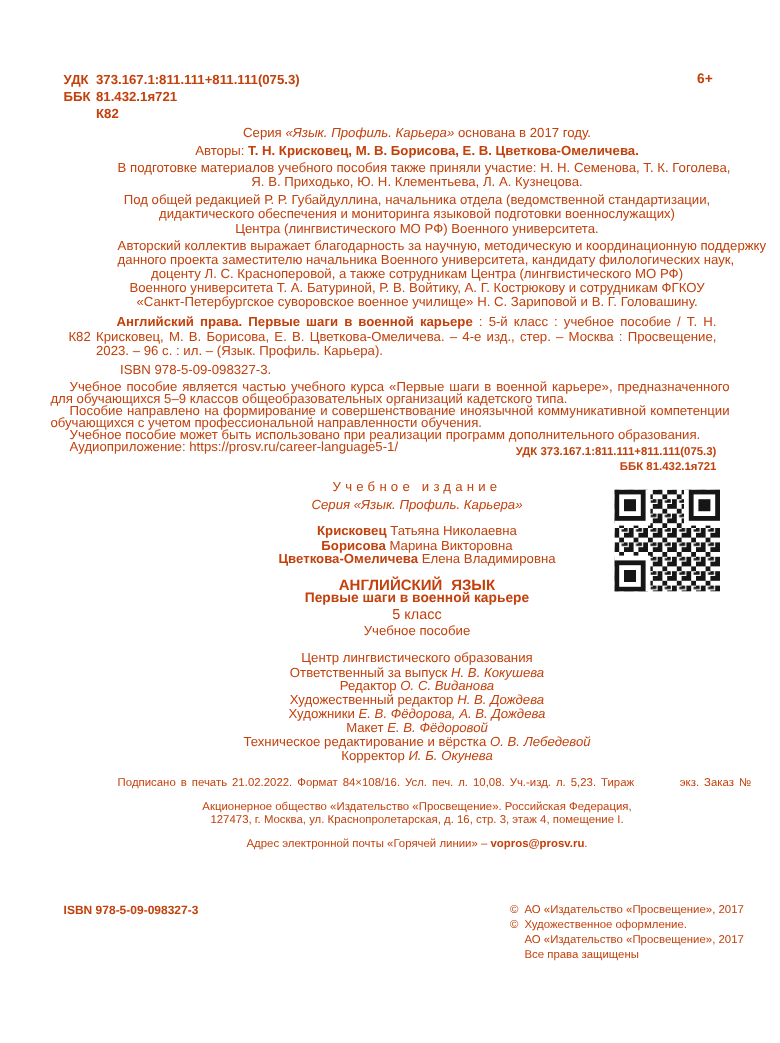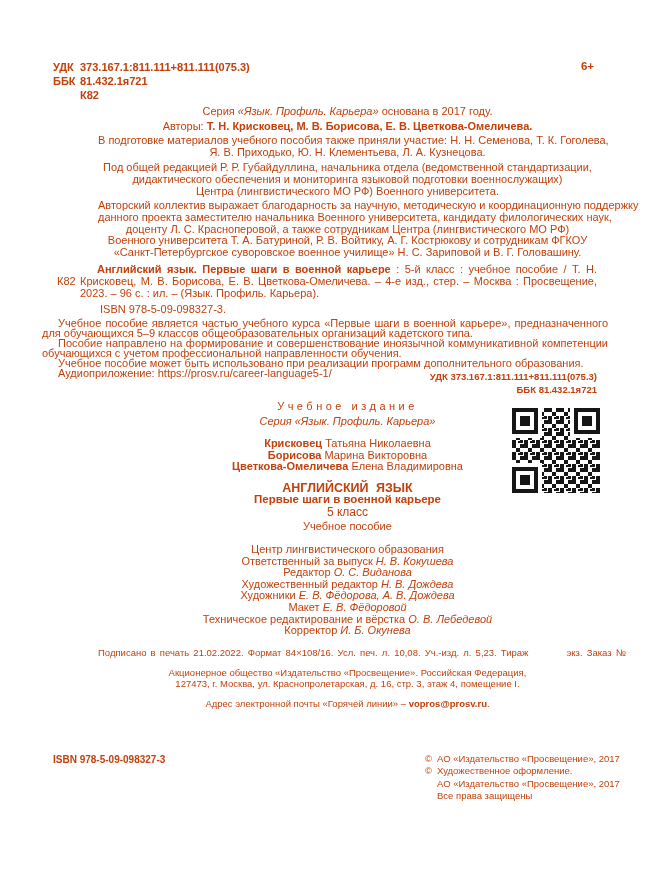--- a/index.html
+++ b/index.html
@@ -90,21 +90,21 @@
   <div class="abs ack">
     <div class="cline">Авторский коллектив выражает благодарность за научную, методическую и координационную поддержку</div>
     <div class="cline">данного проекта заместителю начальника Военного университета, кандидату филологических наук,</div>
     <div class="cline">доценту Л. С. Красноперовой, а также сотрудникам Центра (лингвистического МО РФ)</div>
     <div class="cline">Военного университета Т. А. Батуриной, Р. В. Войтику, А. Г. Кострюкову и сотрудникам ФГКОУ</div>
     <div class="cline">«Санкт-Петербургское суворовское военное училище» Н. С. Зариповой и В. Г. Головашину.</div>
   </div>
 
   <div class="abs card">
     <span class="card-index">К82</span>
-    <span class="card-text"><span class="b">Английский язык. Первые шаги в военной карьере</span><span> : 5-й класс : учебное пособие / Т. Н. Крисковец, М. В. Борисова, Е. В. Цветкова-Омеличева. – 4-е изд., стер. – Москва : Просвещение, 2023. – 96 с. : ил. – (Язык. Профиль. Карьера).</span></span>
+    <span class="card-text"><span class="b">Английский права. Первые шаги в военной карьере</span><span> : 5-й класс : учебное пособие / Т. Н. Крисковец, М. В. Борисова, Е. В. Цветкова-Омеличева. – 4-е изд., стер. – Москва : Просвещение, 2023. – 96 с. : ил. – (Язык. Профиль. Карьера).</span></span>
   </div>
   <div class="abs isbn-card">ISBN 978-5-09-098327-3.</div>
 
   <div class="annotation abs" style="left:42px;right:42px;">
     <p>Учебное пособие является частью учебного курса «Первые шаги в военной карьере», предназначенного для обучающихся 5–9 классов общеобразовательных организаций кадетского типа.</p>
     <p>Пособие направлено на формирование и совершенствование иноязычной коммуникативной компетенции обучающихся с учетом профессиональной направленности обучения.</p>
     <p>Учебное пособие может быть использовано при реализации программ дополнительного образования.</p>
     <p>Аудиоприложение: https://prosv.ru/career-language5-1/</p>
   </div>
 

